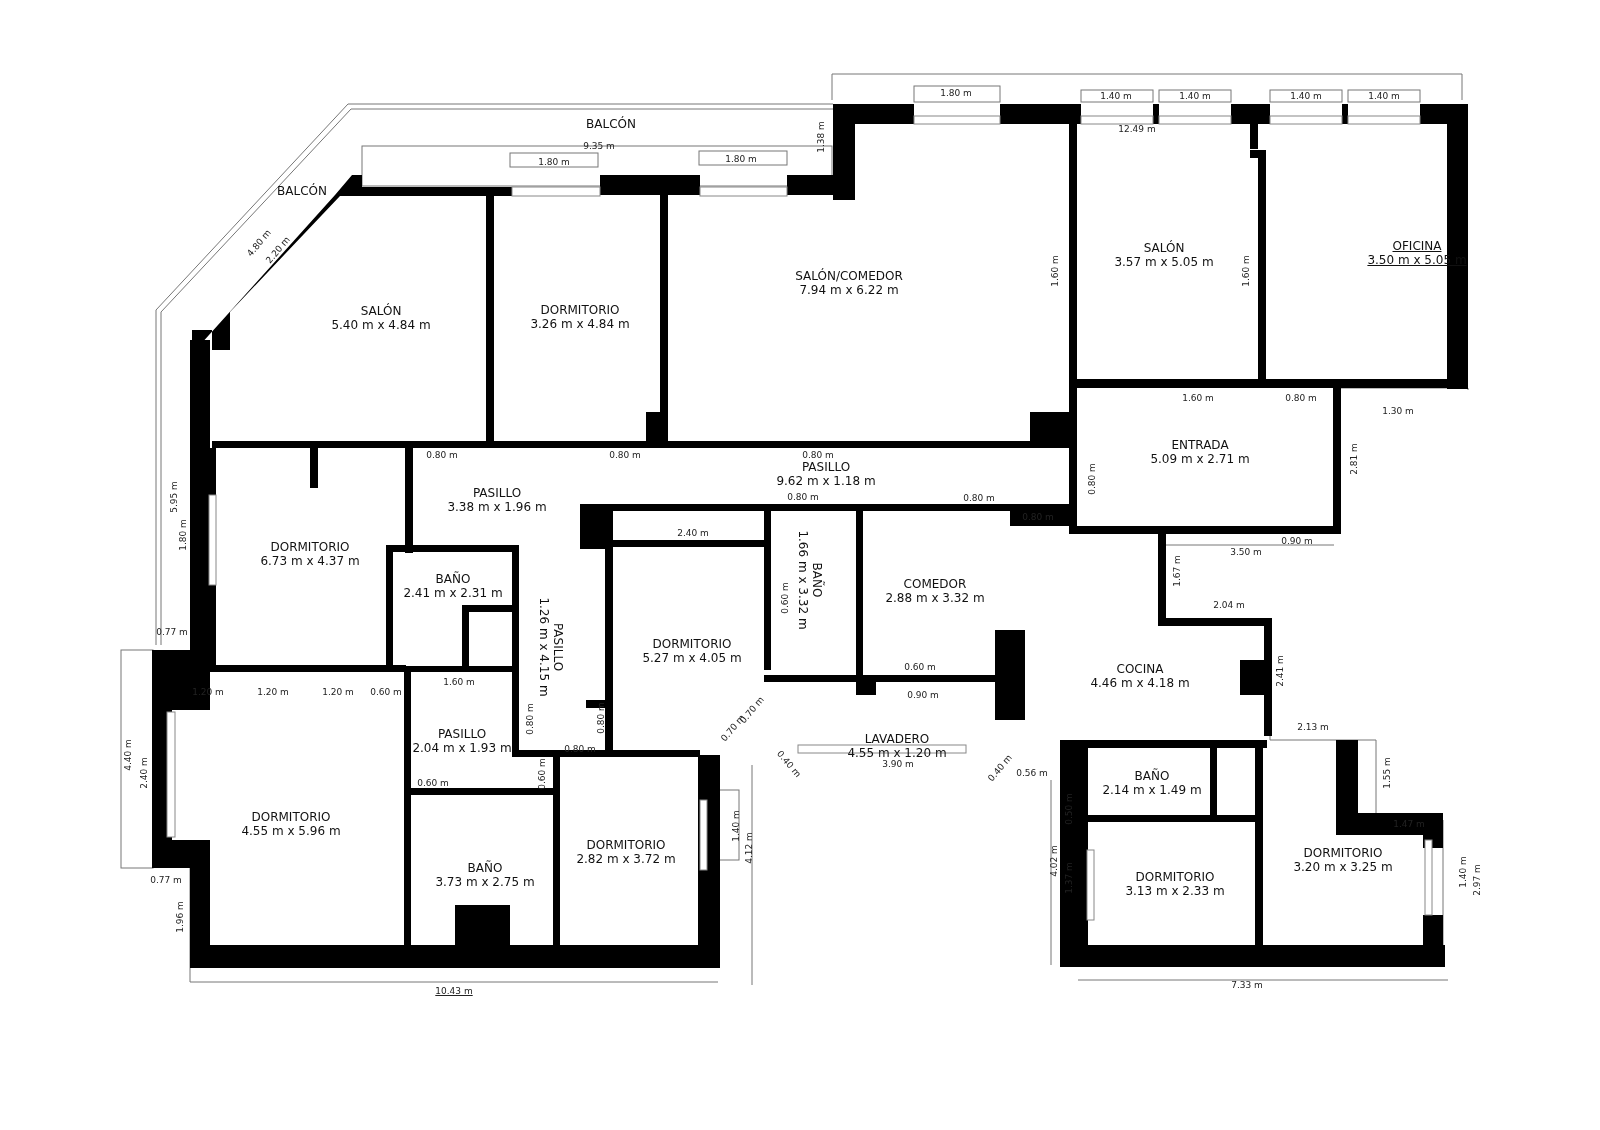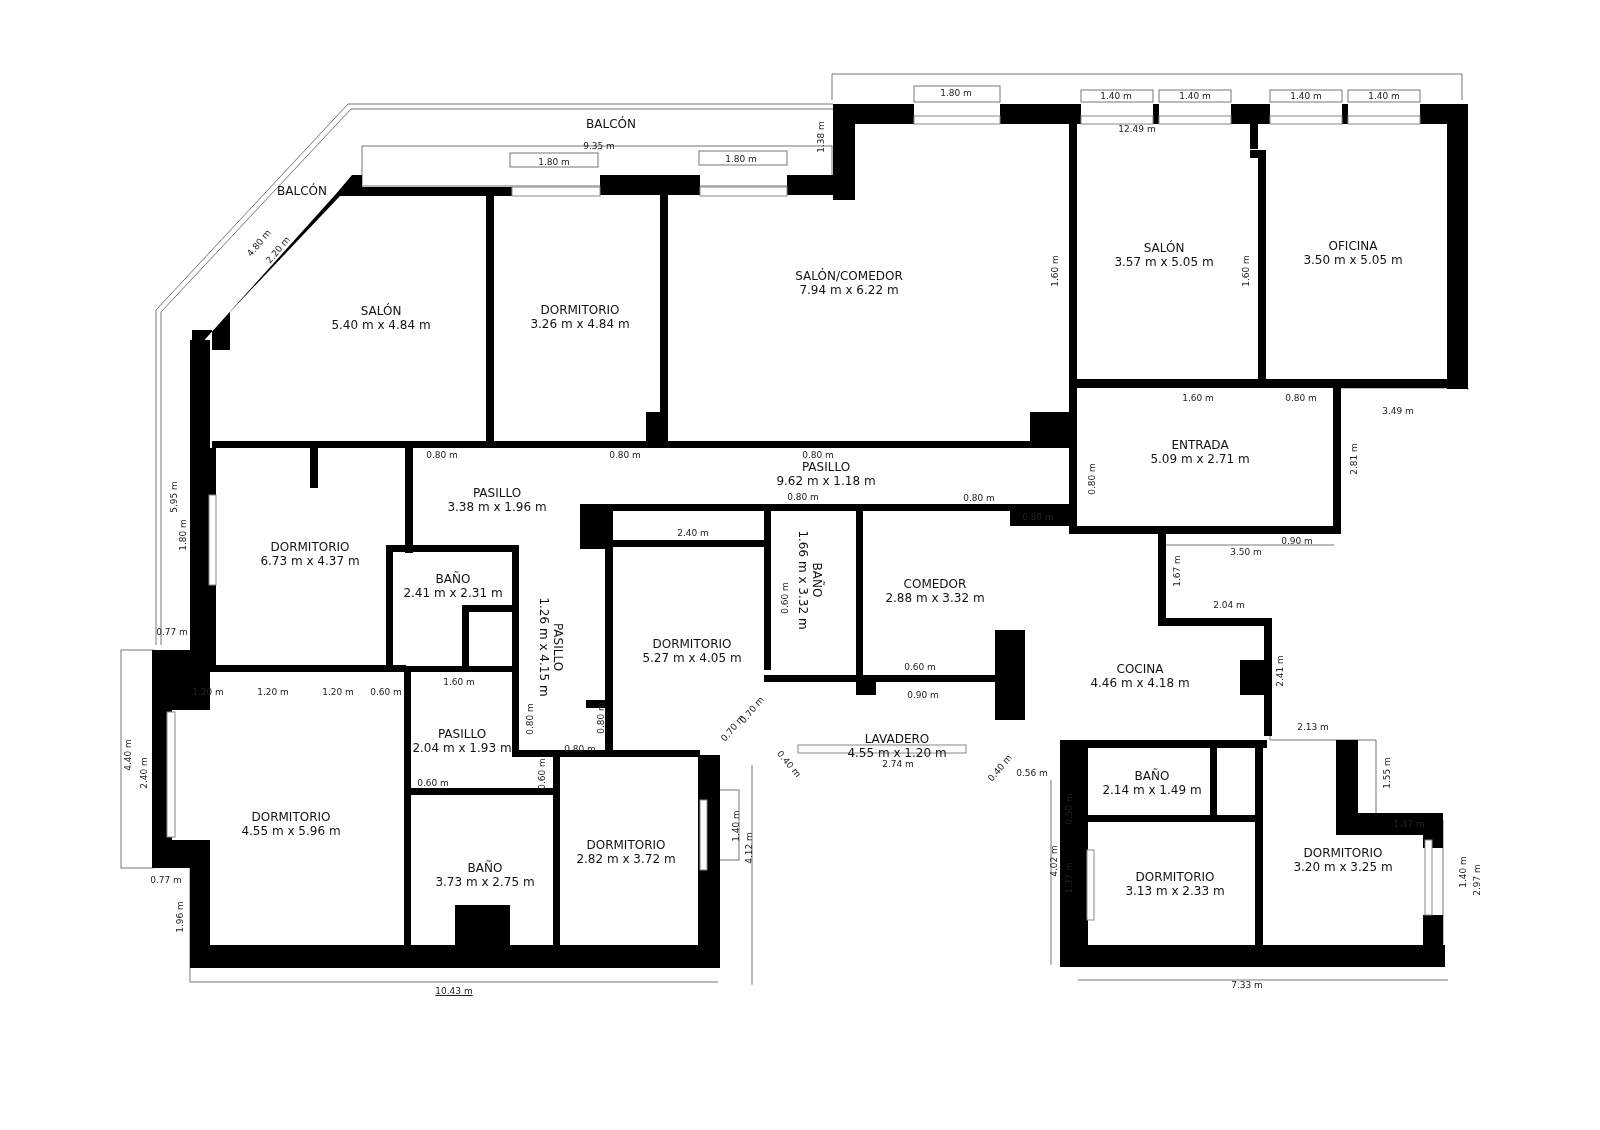--- a/index.html
+++ b/index.html
@@ -164,21 +164,21 @@
         <div>3.26 m x 4.84 m</div>
       </div>
       <div class="room-label" style="left: 849px; top: 283px;">
         <div>SALÓN/COMEDOR</div>
         <div>7.94 m x 6.22 m</div>
       </div>
       <div class="room-label" style="left: 1164px; top: 255px;">
         <div>SALÓN</div>
         <div>3.57 m x 5.05 m</div>
       </div>
-      <div class="room-label" style="left: 1353px; top: 253px;">
+      <div class="room-label" style="left: 1417px; top: 253px; text-decoration: underline;">
         <div>OFICINA</div>
         <div>3.50 m x 5.05 m</div>
       </div>
       <div class="room-label" style="left: 1200px; top: 452px;">
         <div>ENTRADA</div>
         <div>5.09 m x 2.71 m</div>
       </div>
       <div class="room-label" style="left: 497px; top: 500px;">
         <div>PASILLO</div>
         <div>3.38 m x 1.96 m</div>
@@ -260,21 +260,21 @@
       <div class="dim" style="left: 599px; top: 146px;">9.35 m</div>
       <div class="dim" style="left: 554px; top: 162px;">1.80 m</div>
       <div class="dim" style="left: 741px; top: 159px;">1.80 m</div>
       <div class="dim v" style="left: 821px; top: 137px;">1.38 m</div>
       <div class="dim d" style="left: 259px; top: 243px;">4.80 m</div>
       <div class="dim d" style="left: 278px; top: 250px;">2.20 m</div>
       <div class="dim v" style="left: 1055px; top: 271px;">1.60 m</div>
       <div class="dim v" style="left: 1246px; top: 271px;">1.60 m</div>
       <div class="dim" style="left: 1198px; top: 398px;">1.60 m</div>
       <div class="dim" style="left: 1301px; top: 398px;">0.80 m</div>
-      <div class="dim" style="left: 1398px; top: 411px;">3.49 m</div>
+      <div class="dim" style="left: 1398px; top: 411px;">1.30 m</div>
       <div class="dim" style="left: 442px; top: 455px;">0.80 m</div>
       <div class="dim" style="left: 625px; top: 455px;">0.80 m</div>
       <div class="dim" style="left: 818px; top: 455px;">0.80 m</div>
       <div class="dim v" style="left: 1092px; top: 479px;">0.80 m</div>
       <div class="dim v" style="left: 1354px; top: 459px;">2.81 m</div>
       <div class="dim" style="left: 803px; top: 497px;">0.80 m</div>
       <div class="dim" style="left: 979px; top: 498px;">0.80 m</div>
       <div class="dim" style="left: 1038px; top: 517px;">0.80 m</div>
       <div class="dim" style="left: 1297px; top: 541px;">0.90 m</div>
       <div class="dim" style="left: 1246px; top: 552px;">3.50 m</div>
@@ -295,21 +295,21 @@
       <div class="dim" style="left: 923px; top: 695px;">0.90 m</div>
       <div class="dim v" style="left: 530px; top: 719px;">0.80 m</div>
       <div class="dim v" style="left: 601px; top: 718px;">0.80 m</div>
       <div class="dim d" style="left: 733px; top: 728px;">0.70 m</div>
       <div class="dim d" style="left: 752px; top: 710px;">0.70 m</div>
       <div class="dim" style="left: 1313px; top: 727px;">2.13 m</div>
       <div class="dim" style="left: 580px; top: 749px;">0.80 m</div>
       <div class="dim v" style="left: 128px; top: 755px;">4.40 m</div>
       <div class="dim v" style="left: 144px; top: 773px;">2.40 m</div>
       <div class="dim d2" style="left: 789px; top: 764px;">0.40 m</div>
-      <div class="dim" style="left: 898px; top: 764px;">2.74 m</div>
+      <div class="dim" style="left: 898px; top: 764px;">3.90 m</div>
       <div class="dim d" style="left: 1000px; top: 768px;">0.40 m</div>
       <div class="dim" style="left: 1032px; top: 773px;">0.56 m</div>
       <div class="dim v" style="left: 1387px; top: 773px;">1.55 m</div>
       <div class="dim v" style="left: 542px; top: 774px;">0.60 m</div>
       <div class="dim" style="left: 433px; top: 783px;">0.60 m</div>
       <div class="dim v" style="left: 1069px; top: 809px;">0.50 m</div>
       <div class="dim" style="left: 1409px; top: 824px;">1.47 m</div>
       <div class="dim v" style="left: 736px; top: 826px;">1.40 m</div>
       <div class="dim v" style="left: 749px; top: 848px;">4.12 m</div>
       <div class="dim v" style="left: 1054px; top: 861px;">4.02 m</div>

